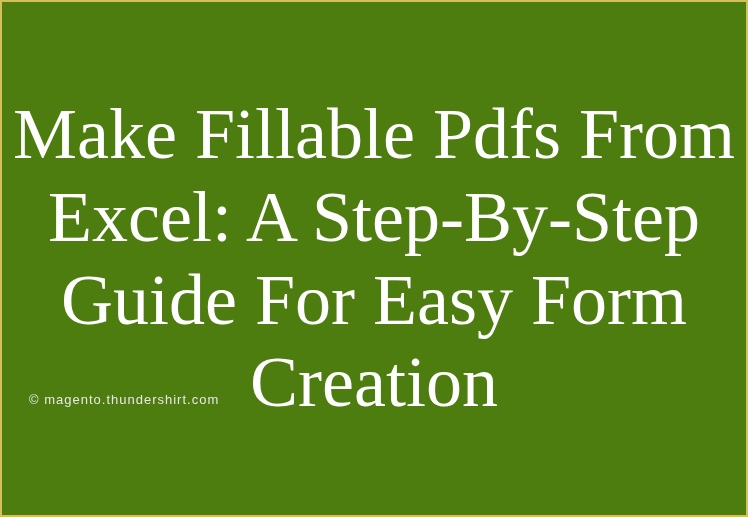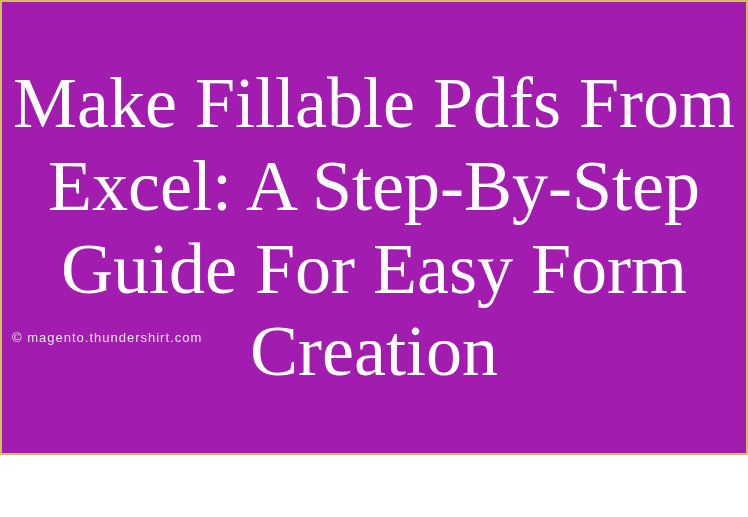--- a/index.html
+++ b/index.html
@@ -7,40 +7,40 @@
       padding: 0;
       box-sizing: border-box;
     }
     body {
       width: 748px;
       height: 517px;
       overflow: hidden;
     }
     .container {
       width: 748px;
-      height: 455px;
-      background-color: #a21caf;
+      height: 517px;
+      background-color: #4d7c0f;
       border: 2px solid #d4c05a;
       position: relative;
       display: flex;
       align-items: center;
       justify-content: center;
     }
     .title {
       font-family: Georgia, 'Times New Roman', serif;
       font-size: 72px;
       color: #ffffff;
       text-align: center;
       line-height: 1.15;
       font-weight: normal;
       padding: 0 10px;
     }
     .watermark {
       position: absolute;
-      left: 10px;
+      left: 27px;
       bottom: 108px;
       font-family: Arial, sans-serif;
       font-size: 13px;
       color: #e8e8e8;
       letter-spacing: 1px;
     }
   </style>
 </head>
 <body>
 

